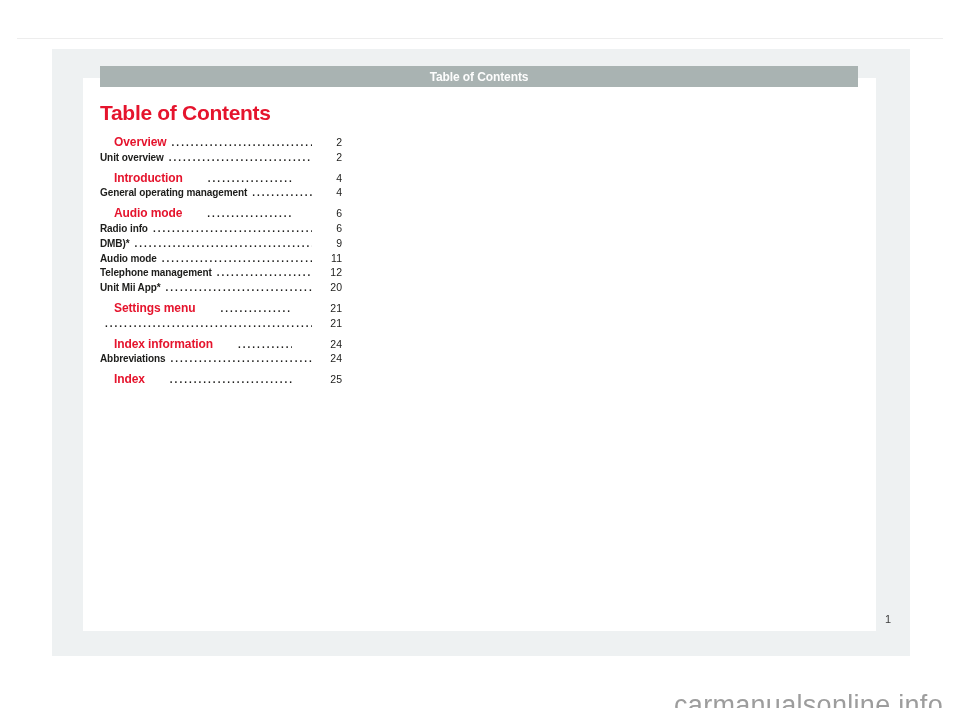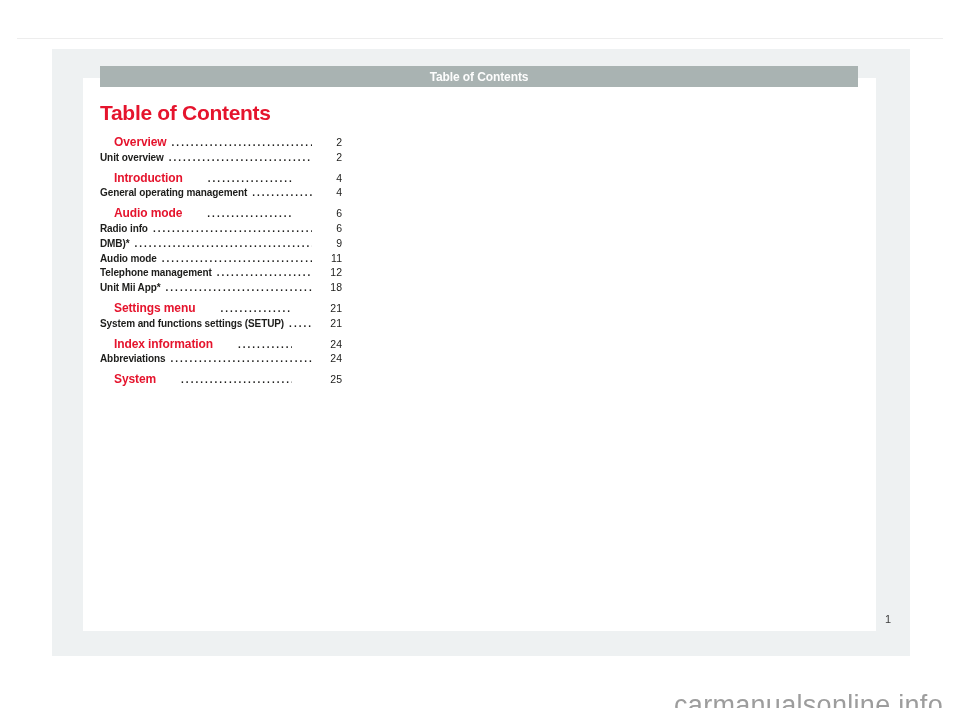--- a/index.html
+++ b/index.html
@@ -207,49 +207,48 @@
 
       <div class="toc-row sub">
         <span class="toc-label">Telephone management</span>
         <span class="toc-leader">........................................................................................................</span>
         <span class="toc-page">12</span>
       </div>
 
       <div class="toc-row sub">
         <span class="toc-label">Unit Mii App*</span>
         <span class="toc-leader">........................................................................................................</span>
-        <span class="toc-page">18</span>
+        <span class="toc-page">20</span>
       </div>
 
       <div class="toc-row section gap">
         <span class="toc-label">Settings menu</span>
         <span class="toc-leader">........................................................................................................</span>
         <span class="toc-page">21</span>
       </div>
 
       <div class="toc-row sub">
-        <span class="toc-label">System and functions settings (SETUP)</span>
         <span class="toc-leader">........................................................................................................</span>
         <span class="toc-page">21</span>
       </div>
 
       <div class="toc-row section gap">
         <span class="toc-label">Index information</span>
         <span class="toc-leader">........................................................................................................</span>
         <span class="toc-page">24</span>
       </div>
 
       <div class="toc-row sub">
         <span class="toc-label">Abbreviations</span>
         <span class="toc-leader">........................................................................................................</span>
         <span class="toc-page">24</span>
       </div>
 
       <div class="toc-row section gap">
-        <span class="toc-label">System</span>
+        <span class="toc-label">Index</span>
         <span class="toc-leader">........................................................................................................</span>
         <span class="toc-page">25</span>
       </div>
     </div>
 </div>
 
 <div class="sheet-number">1</div>
 
 <div class="watermark">carmanualsonline.info</div>
 

